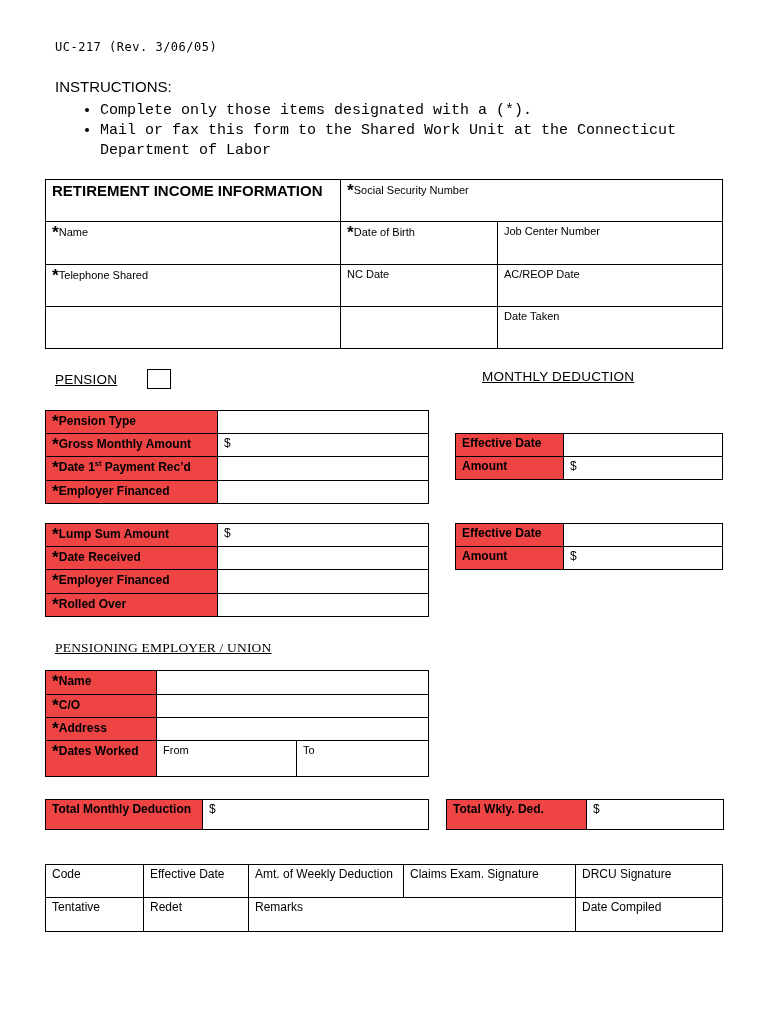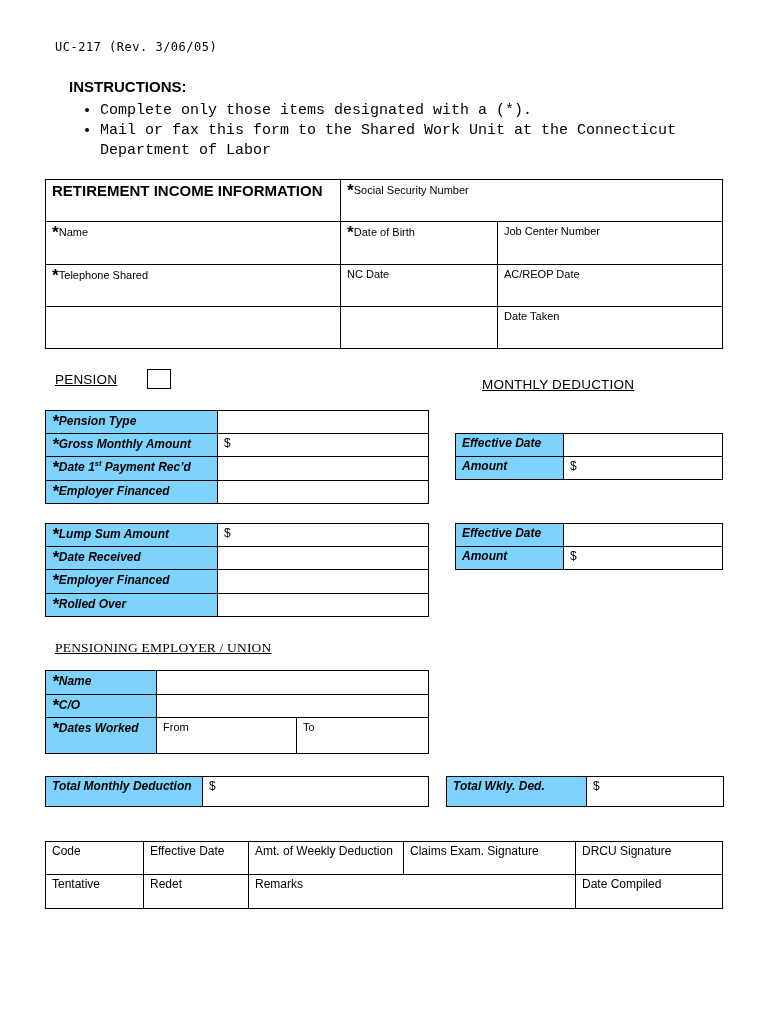--- a/index.html
+++ b/index.html
@@ -13,23 +13,23 @@
     font-family: "Liberation Sans", sans-serif;
     overflow: hidden;
   }
   .form-number {
     margin: 40px 0 0 55px;
     font-family: "DejaVu Sans Mono", monospace;
     font-size: 12px;
     letter-spacing: 0.5px;
   }
   .instructions-title {
-    margin: 24px 0 0 69px;
+    margin: 24px 0 0 55px;
     font-size: 15px;
-    font-weight: bold;
+    font-weight: normal;
   }
   ul.bullets {
     margin: 6px 0 0 0;
     padding: 0 0 0 100px;
   }
   ul.bullets li {
     font-size: 15px;
     line-height: 20px;
     font-family: Liberation Mono, monospace;
   }
@@ -46,24 +46,23 @@
   .rtitle { font-size: 15px; font-weight: bold; white-space: nowrap; }
   .small-label { font-size: 11px; }
   .star {
     font-weight: bold;
     font-size: 1.45em;
     line-height: 1;
     vertical-align: -0.12em;
   }
   sup.sup { font-size: 0.62em; vertical-align: super; font-weight: bold; margin-top: 28px; }
   .glabel {
-    background: #7dd3fc;
+    background: #ef4444;
     font-weight: bold;
     vertical-align: middle;
-    font-style: italic;
   }
   .val { vertical-align: middle; background: #fff; }
   .headings-row { position: relative; height: 24px; margin-top: 20px; }
   .section-heading {
     font-size: 13.5px;
     text-decoration: underline;
     letter-spacing: 0.2px;
     white-space: nowrap;
   }
   .checkbox {
@@ -135,21 +134,21 @@
         </td>
       </tr>
     </tbody>
   </table>
 
   <div class="headings-row">
     <div style="position:absolute; left:55px; top:0; display:flex; align-items:center; gap:30px;">
       <span class="section-heading">PENSION</span>
       <span class="checkbox"></span>
     </div>
-    <span class="section-heading" style="position:absolute; left:482px; top:8px;">MONTHLY DEDUCTION</span>
+    <span class="section-heading" style="position:absolute; left:482px; top:0;">MONTHLY DEDUCTION</span>
   </div>
 
   <div class="two-col">
     <div style="width:383px;">
 
       <table class="t" style="width:383px;">
         <colgroup>
             <col style="width:172px">
             <col style="width:211px">
           </colgroup>
@@ -247,20 +246,24 @@
         <col style="width:140px">
         <col style="width:132px">
       </colgroup>
     <tbody>
       <tr style="height:24px;">
         <td class="glabel"><span class="star">*</span><span>Name</span></td>
         <td class="val" colspan="2"></td>
       </tr>
       <tr style="height:23px;">
         <td class="glabel"><span class="star">*</span><span>C/O</span></td>
+        <td class="val" colspan="2"></td>
+      </tr>
+      <tr style="height:23px;">
+        <td class="glabel"><span class="star">*</span><span>Address</span></td>
         <td class="val" colspan="2"></td>
       </tr>
       <tr style="height:36px;">
         <td class="glabel"><span class="star">*</span><span>Dates Worked</span></td>
         <td><span class="small-label">From</span></td>
         <td><span class="small-label">To</span></td>
       </tr>
     </tbody>
   </table>
 

